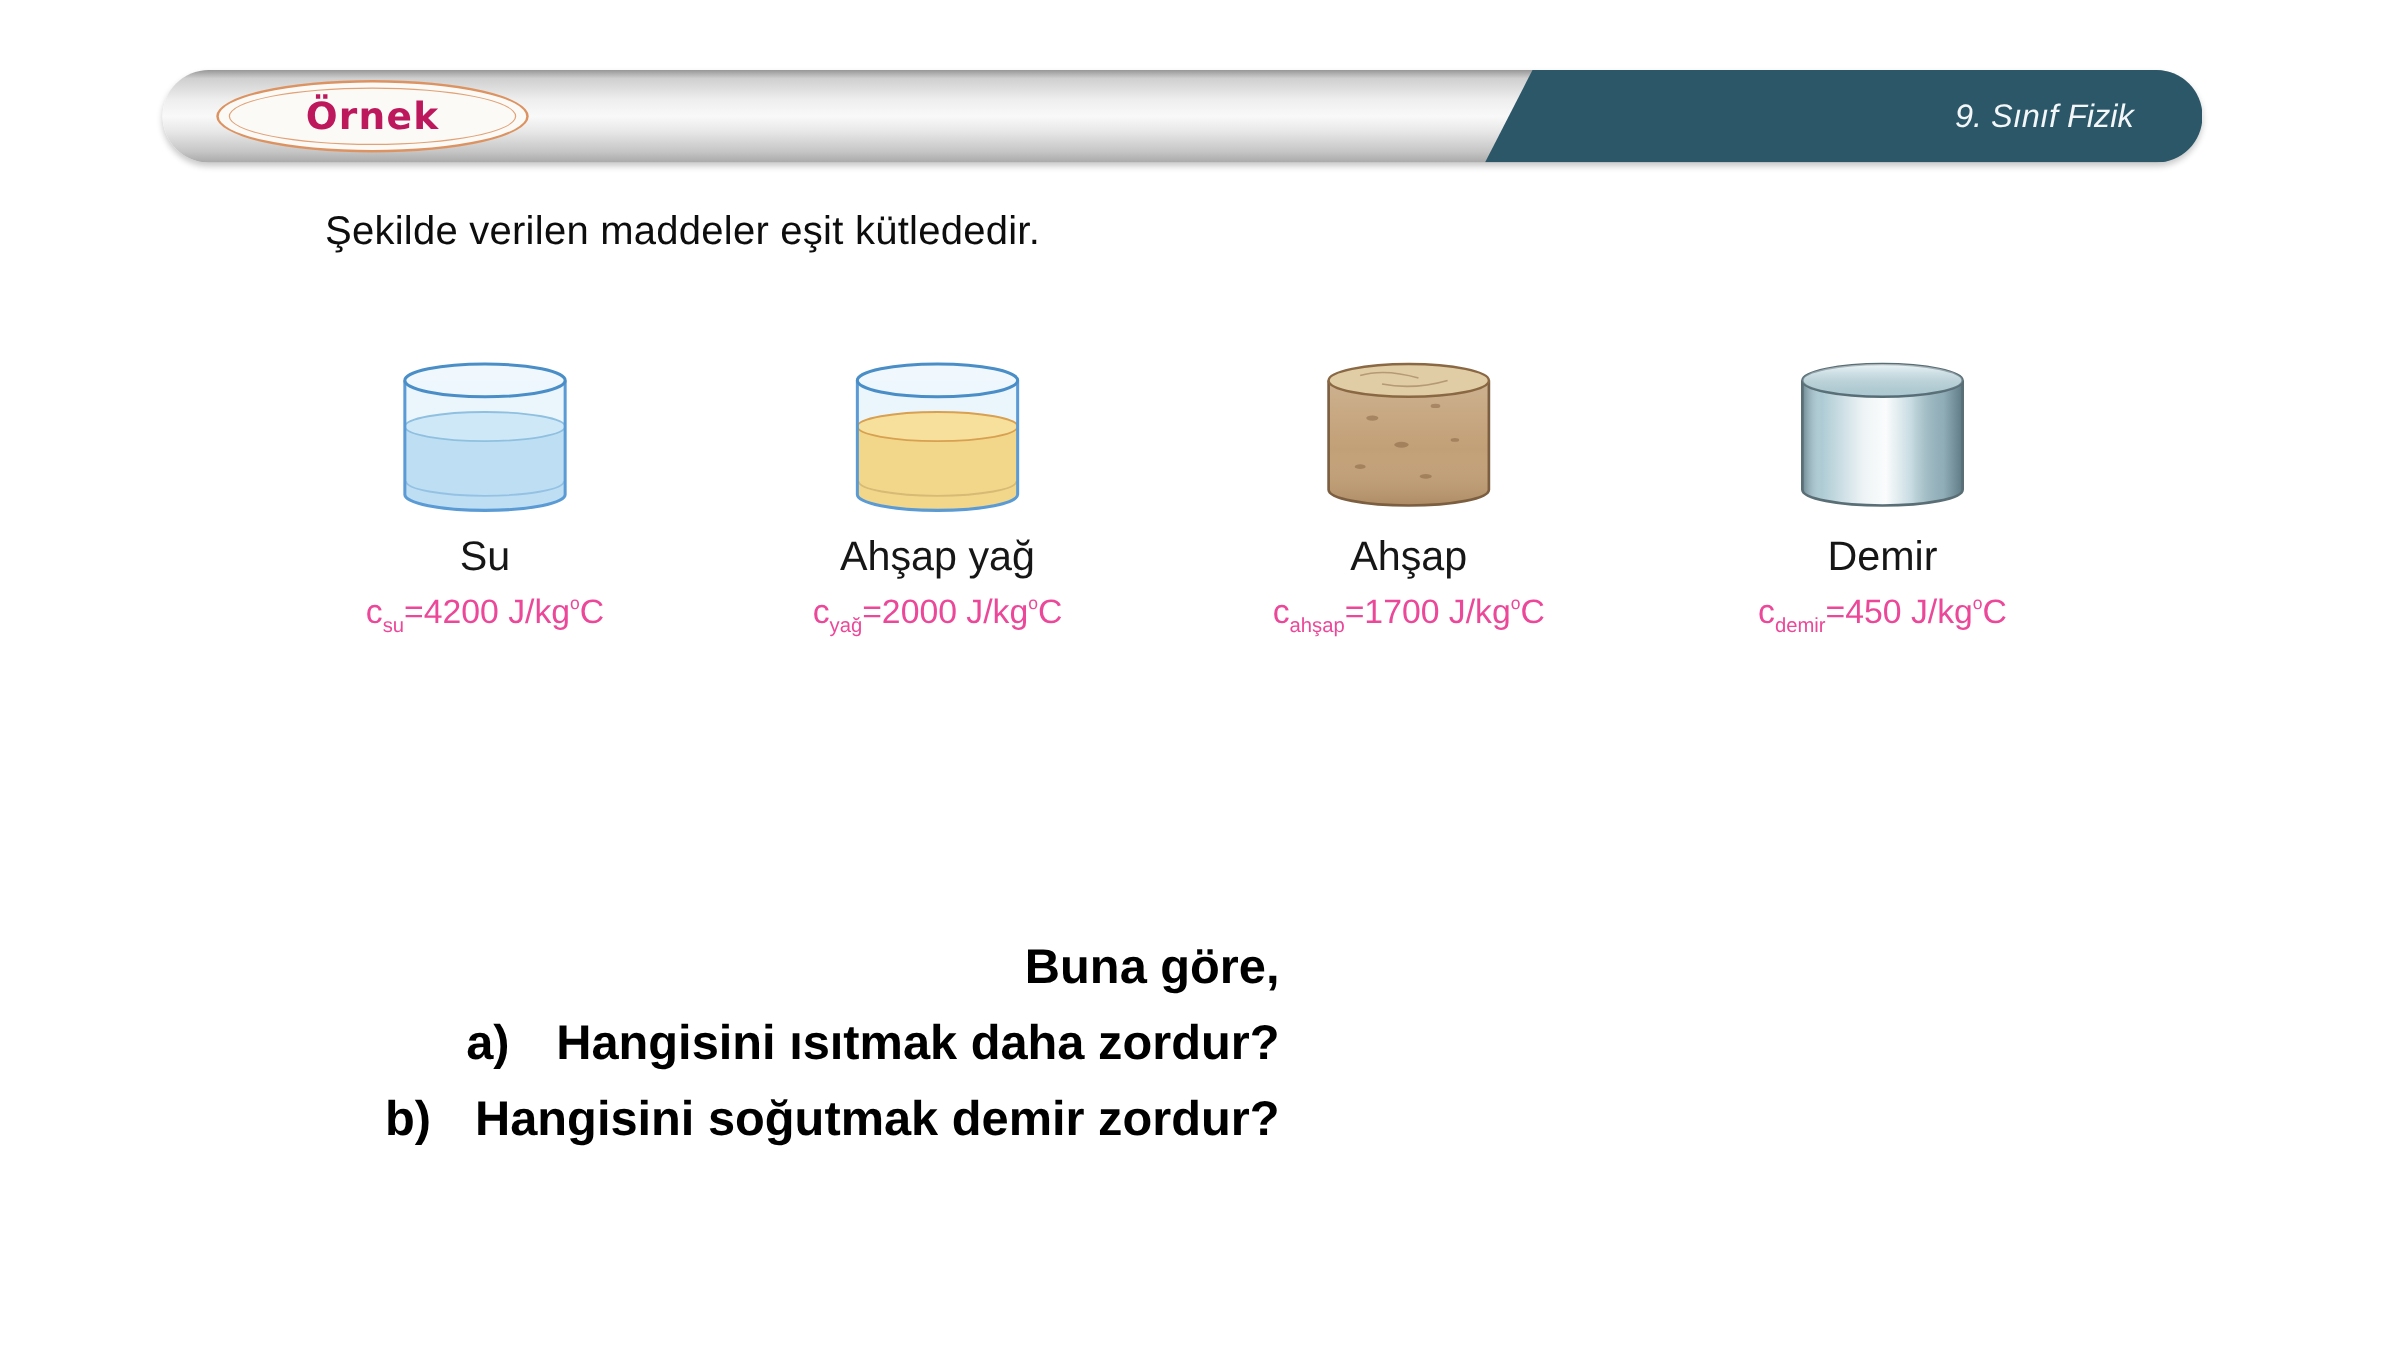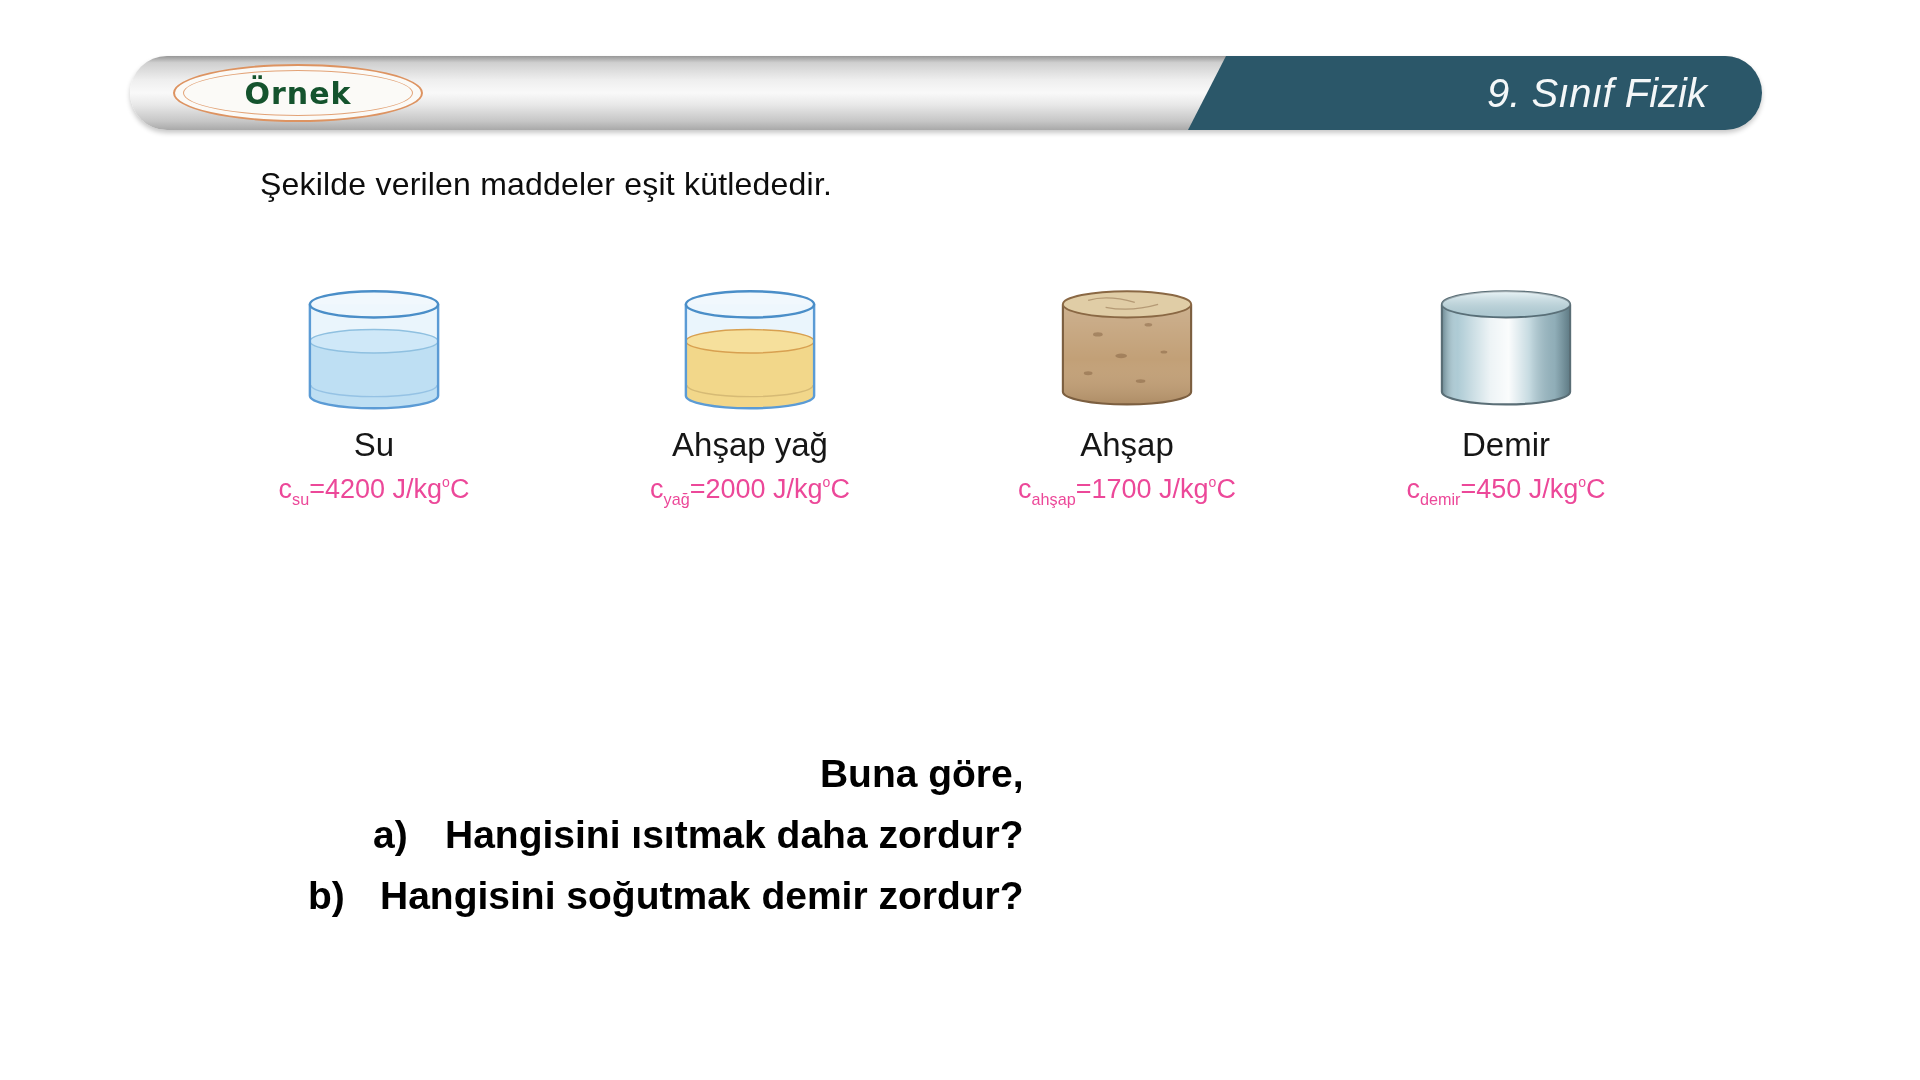--- a/index.html
+++ b/index.html
@@ -23,37 +23,37 @@
   .badge {
     position:absolute; left:43px; top:8px; width:250px; height:58px;
     background:#fbfaf7; border:2px solid #dd9361; border-radius:50%;
     display:flex; align-items:center; justify-content:center;
   }
   .badge-inner {
     position:absolute; left:8px; right:8px; top:4px; bottom:4px;
     border:1.5px solid #e2a276; border-radius:50%;
   }
   .badge-label {
-    position:relative; color:#14532d; font-size:30px; font-weight:600;
+    position:relative; color:#be185d; font-size:30px; font-weight:600;
     letter-spacing:1px; font-family:"DejaVu Sans", sans-serif;
   }
   .course-label {
     position:absolute; right:55px; top:50%; transform:translateY(-50%);
-    color:#f4f7f8; font-size:40px; font-style:italic; font-weight:500;margin-left:28px;
+    color:#f4f7f8; font-size:26px; font-style:italic; font-weight:500;margin-left:28px;
   }
 
   
   .statement {
     position:absolute; left:260px; top:166px;
     font-size:32px; color:#0d0d0d; letter-spacing:0.2px;
   }
 
   
   .material { position:absolute; top:286px; width:360px; text-align:center; }
-  .material.m0 { left:194px; }
+  .material.m0 { left:208px; }
   .material.m1 { left:570px; }
   .material.m2 { left:947px; }
   .material.m3 { left:1326px; }
   .material svg { display:block; margin:0 auto; }
   .material-name { font-size:33px; color:#161616; margin-top:12px; }
   .material-formula { font-size:27px; color:#ec4899; margin-top:10px; white-space:nowrap; }
   .fsub { font-size:0.60em; vertical-align:-0.45em; }
   .fsup { font-size:0.52em; vertical-align:0.75em; }
 
   

